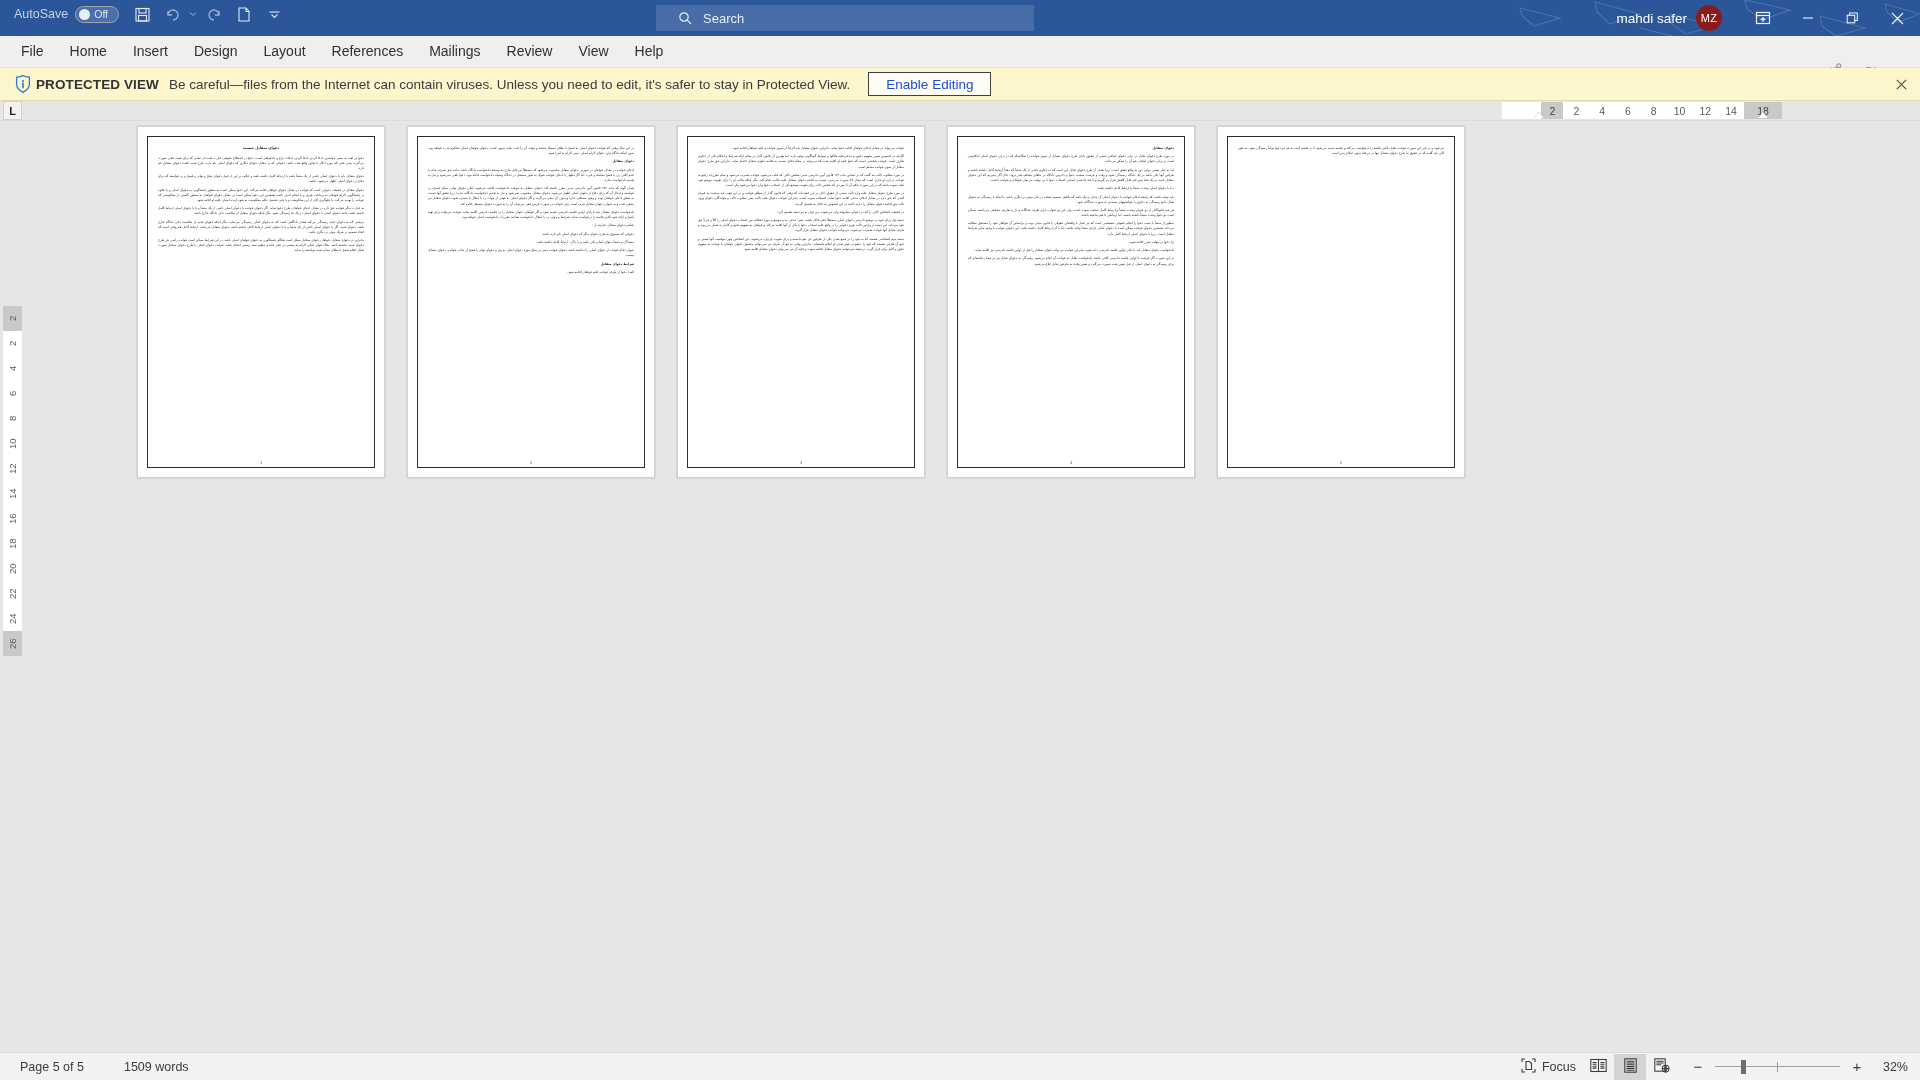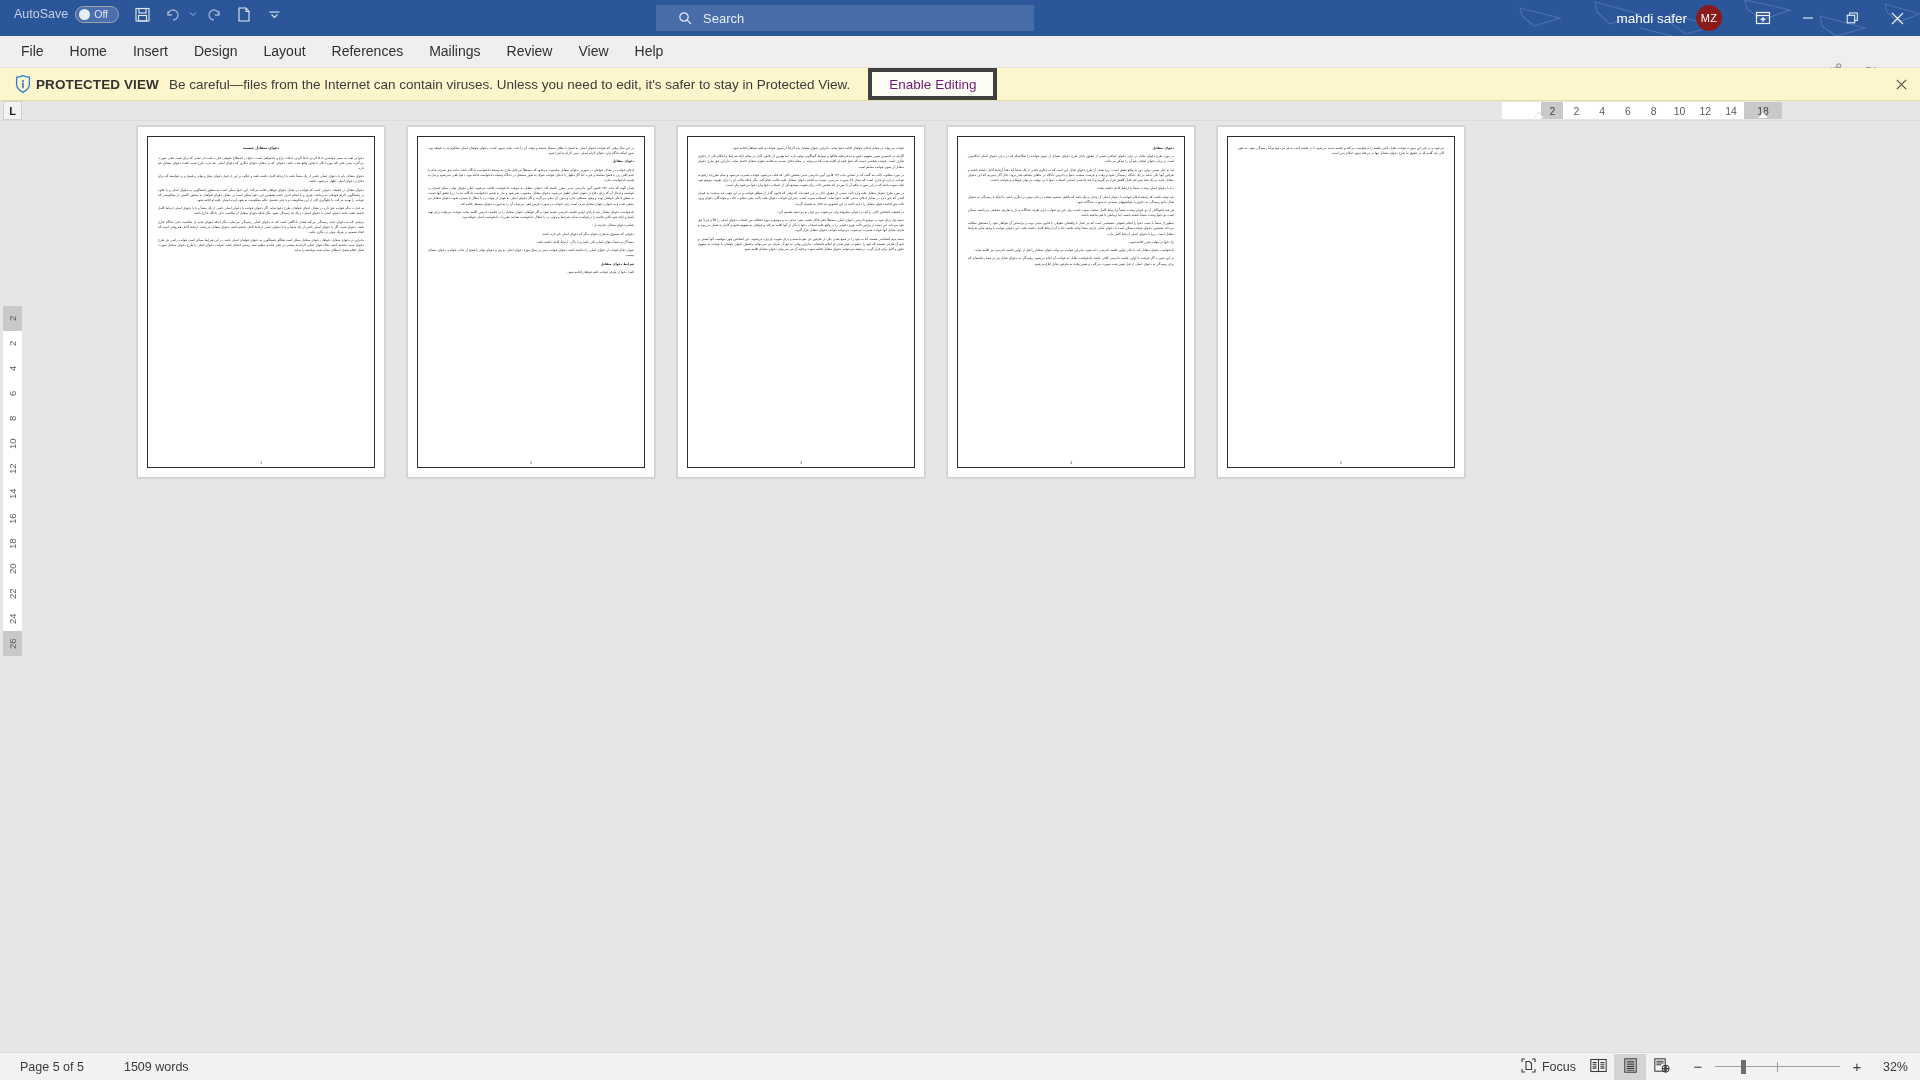--- a/index.html
+++ b/index.html
@@ -113,23 +113,23 @@
     border-bottom: 1px solid #e3dca7;
     display: flex; align-items: center;
     position: relative;
     padding-left: 10px;
   }
   .pv-icon { width: 26px; display: flex; align-items: center; justify-content: center; }
   .pv-strong { font-size: 13.5px; color: #333; font-weight: 600; letter-spacing:.1px; margin-right: 10px;}
   .pv-msg { font-size: 13.5px; color: #3b3b3b; }
   .enable-btn {
     margin-left: 18px;
-    height: 32px; padding: 0 17px;
-    background: #fdfcf5; border: 4px solid #404040;
-    font-size: 13.5px; color: #701a75;
+    height: 24px; padding: 0 17px;
+    background: #fdfcf5; border: 1px solid #404040;
+    font-size: 13.5px; color: #1d4ed8;
     display: flex; align-items: center;
   }
   .pv-close {
     position: absolute; right: 10px; top: 7px;
     width: 18px; height: 18px;
     display: flex; align-items: center; justify-content: center;
     color: #555; font-size: 15px;
   }
 
   

